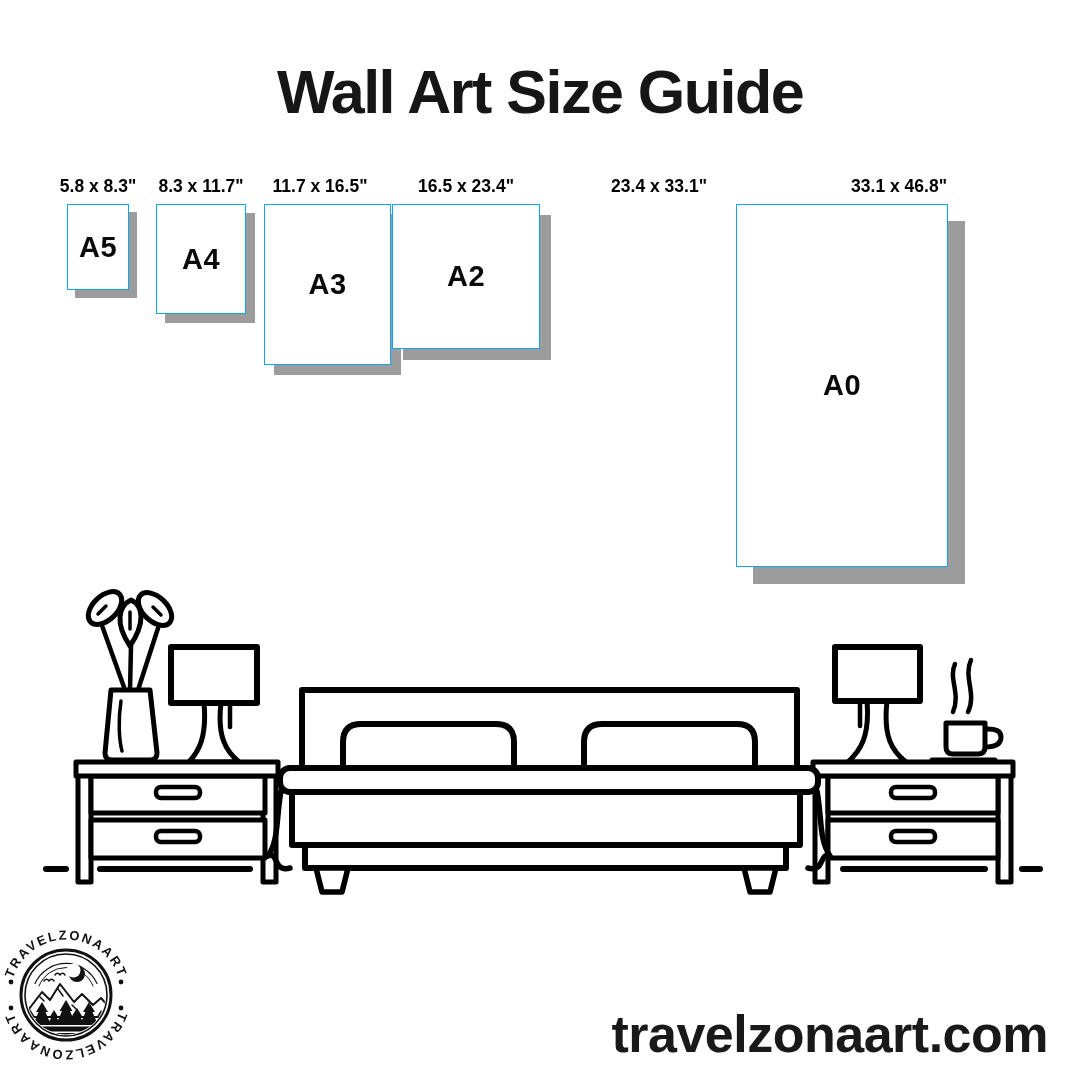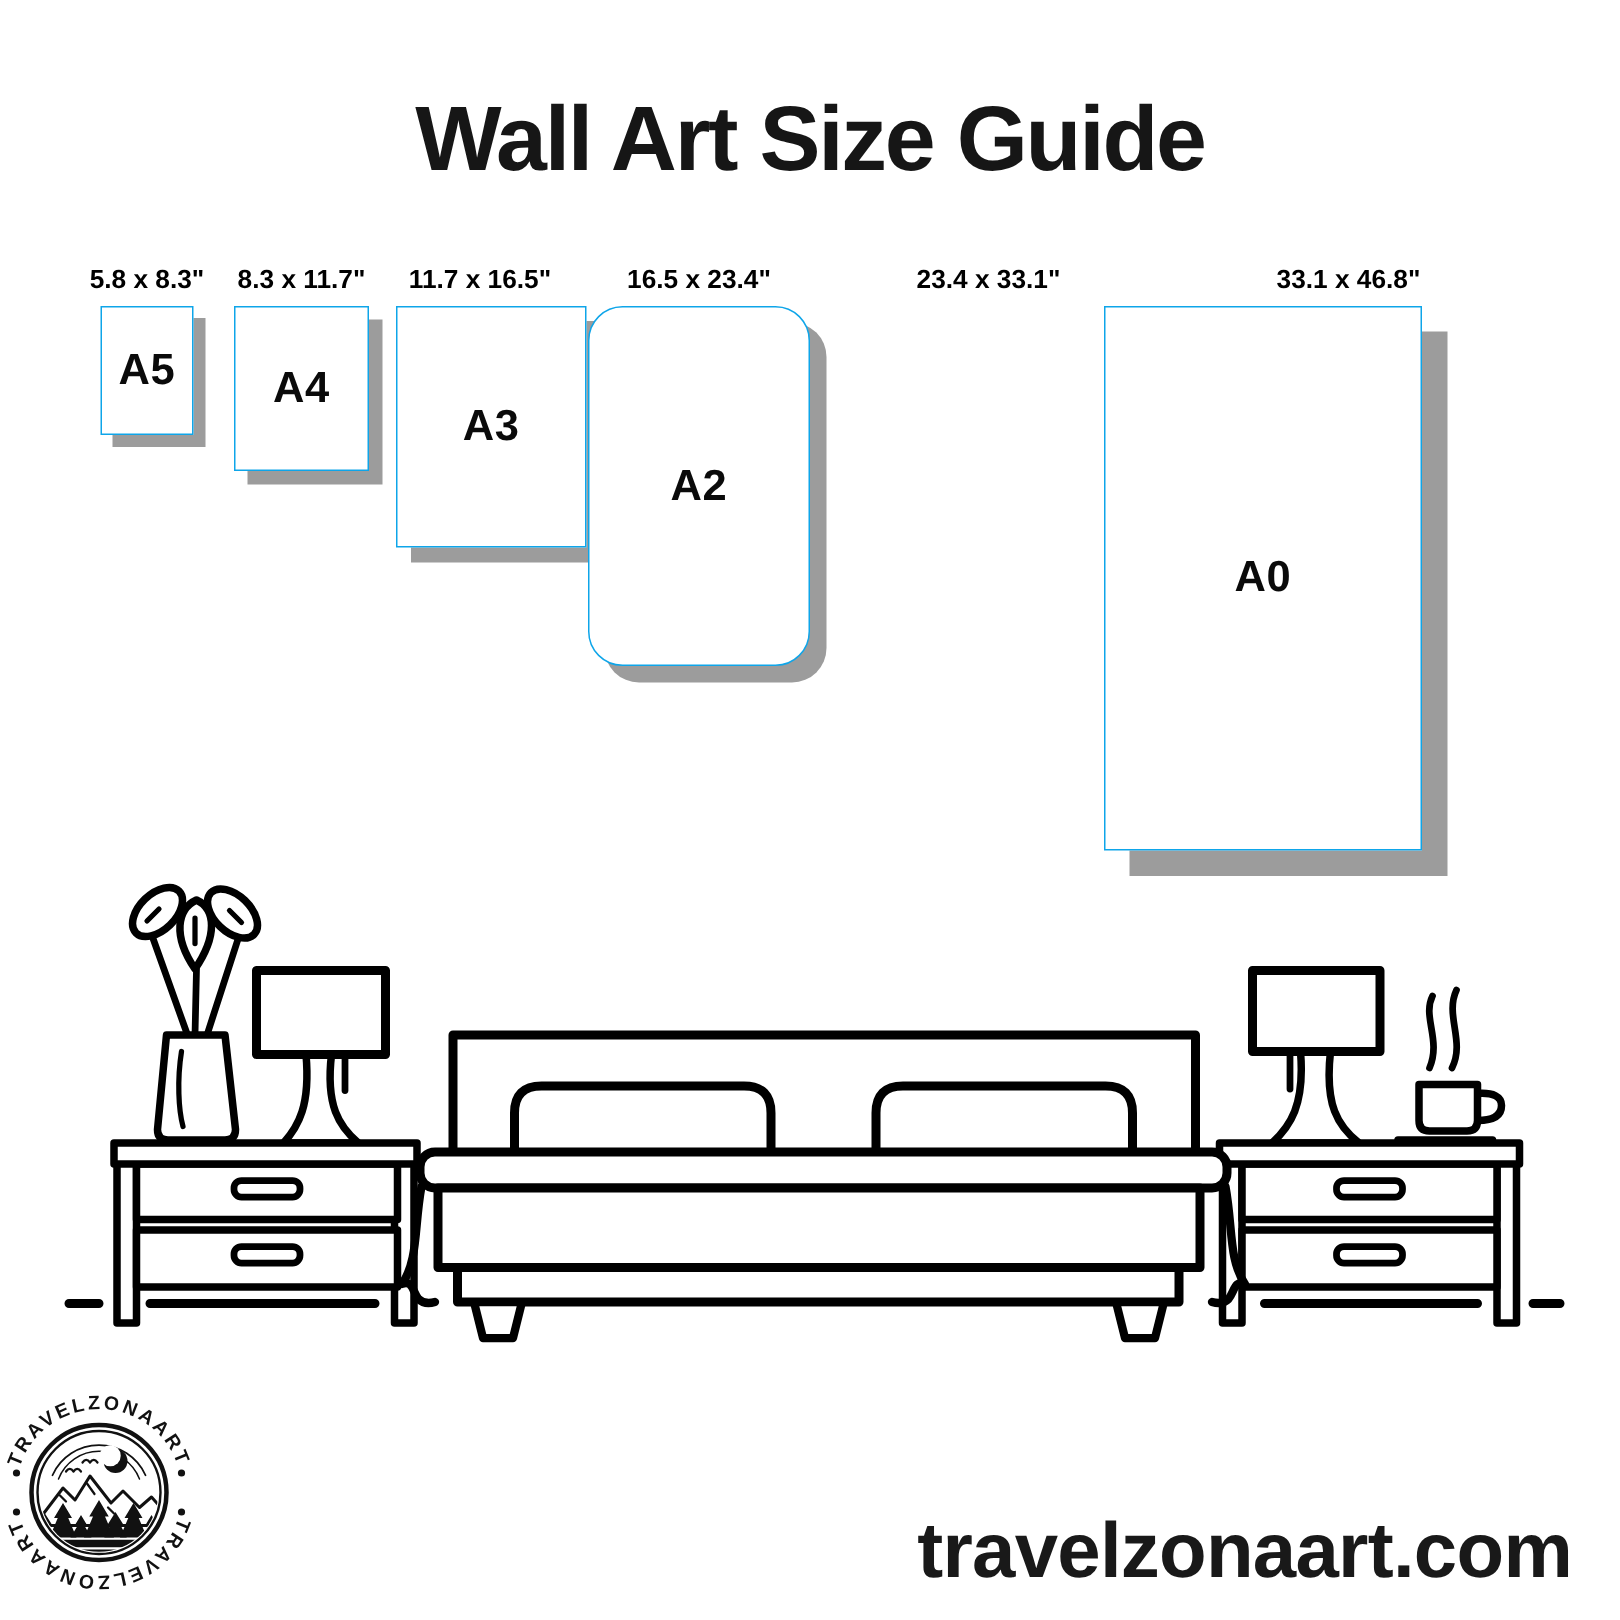--- a/index.html
+++ b/index.html
@@ -18,21 +18,21 @@
   }
   .frame{
     position:absolute;top:204px;background:#fff;border:1px solid #0ea5e9;box-sizing:border-box;
     display:flex;align-items:center;justify-content:center;
   }
   .frame-letter{font-size:29px;font-weight:700;color:#0a0a0a;letter-spacing:0.5px;}
   
   #f-a5{left:67px;width:62px;height:86px;box-shadow:8px 8px 0 #9c9c9c;}
   #f-a4{left:156px;width:90px;height:110px;box-shadow:9px 9px 0 #9c9c9c;}
   #f-a3{left:264px;width:127px;height:161px;box-shadow:10px 10px 0 #9c9c9c;}
-  #f-a2{left:392px;width:148px;height:240px;box-shadow:11px 11px 0 #9c9c9c;border-radius:23px;}
+  #f-a2{left:392px;width:148px;height:145px;box-shadow:11px 11px 0 #9c9c9c;}
   #f-a1{left:568px;width:182px;height:277px;box-shadow:14px 14px 0 #9c9c9c;}
   #f-a0{left:736px;width:212px;height:363px;box-shadow:17px 17px 0 #9c9c9c;}
   #l-a5{left:42px;width:112px;}
   #l-a4{left:145px;width:112px;}
   #l-a3{left:258px;width:124px;}
   #l-a2{left:396px;width:140px;}
   #l-a1{left:589px;width:140px;}
   #l-a0{left:829px;width:140px;}
   .scene{position:absolute;left:0;top:588px;width:1080px;height:312px;}
   .logo{position:absolute;left:0;top:922px;width:132px;height:150px;}

